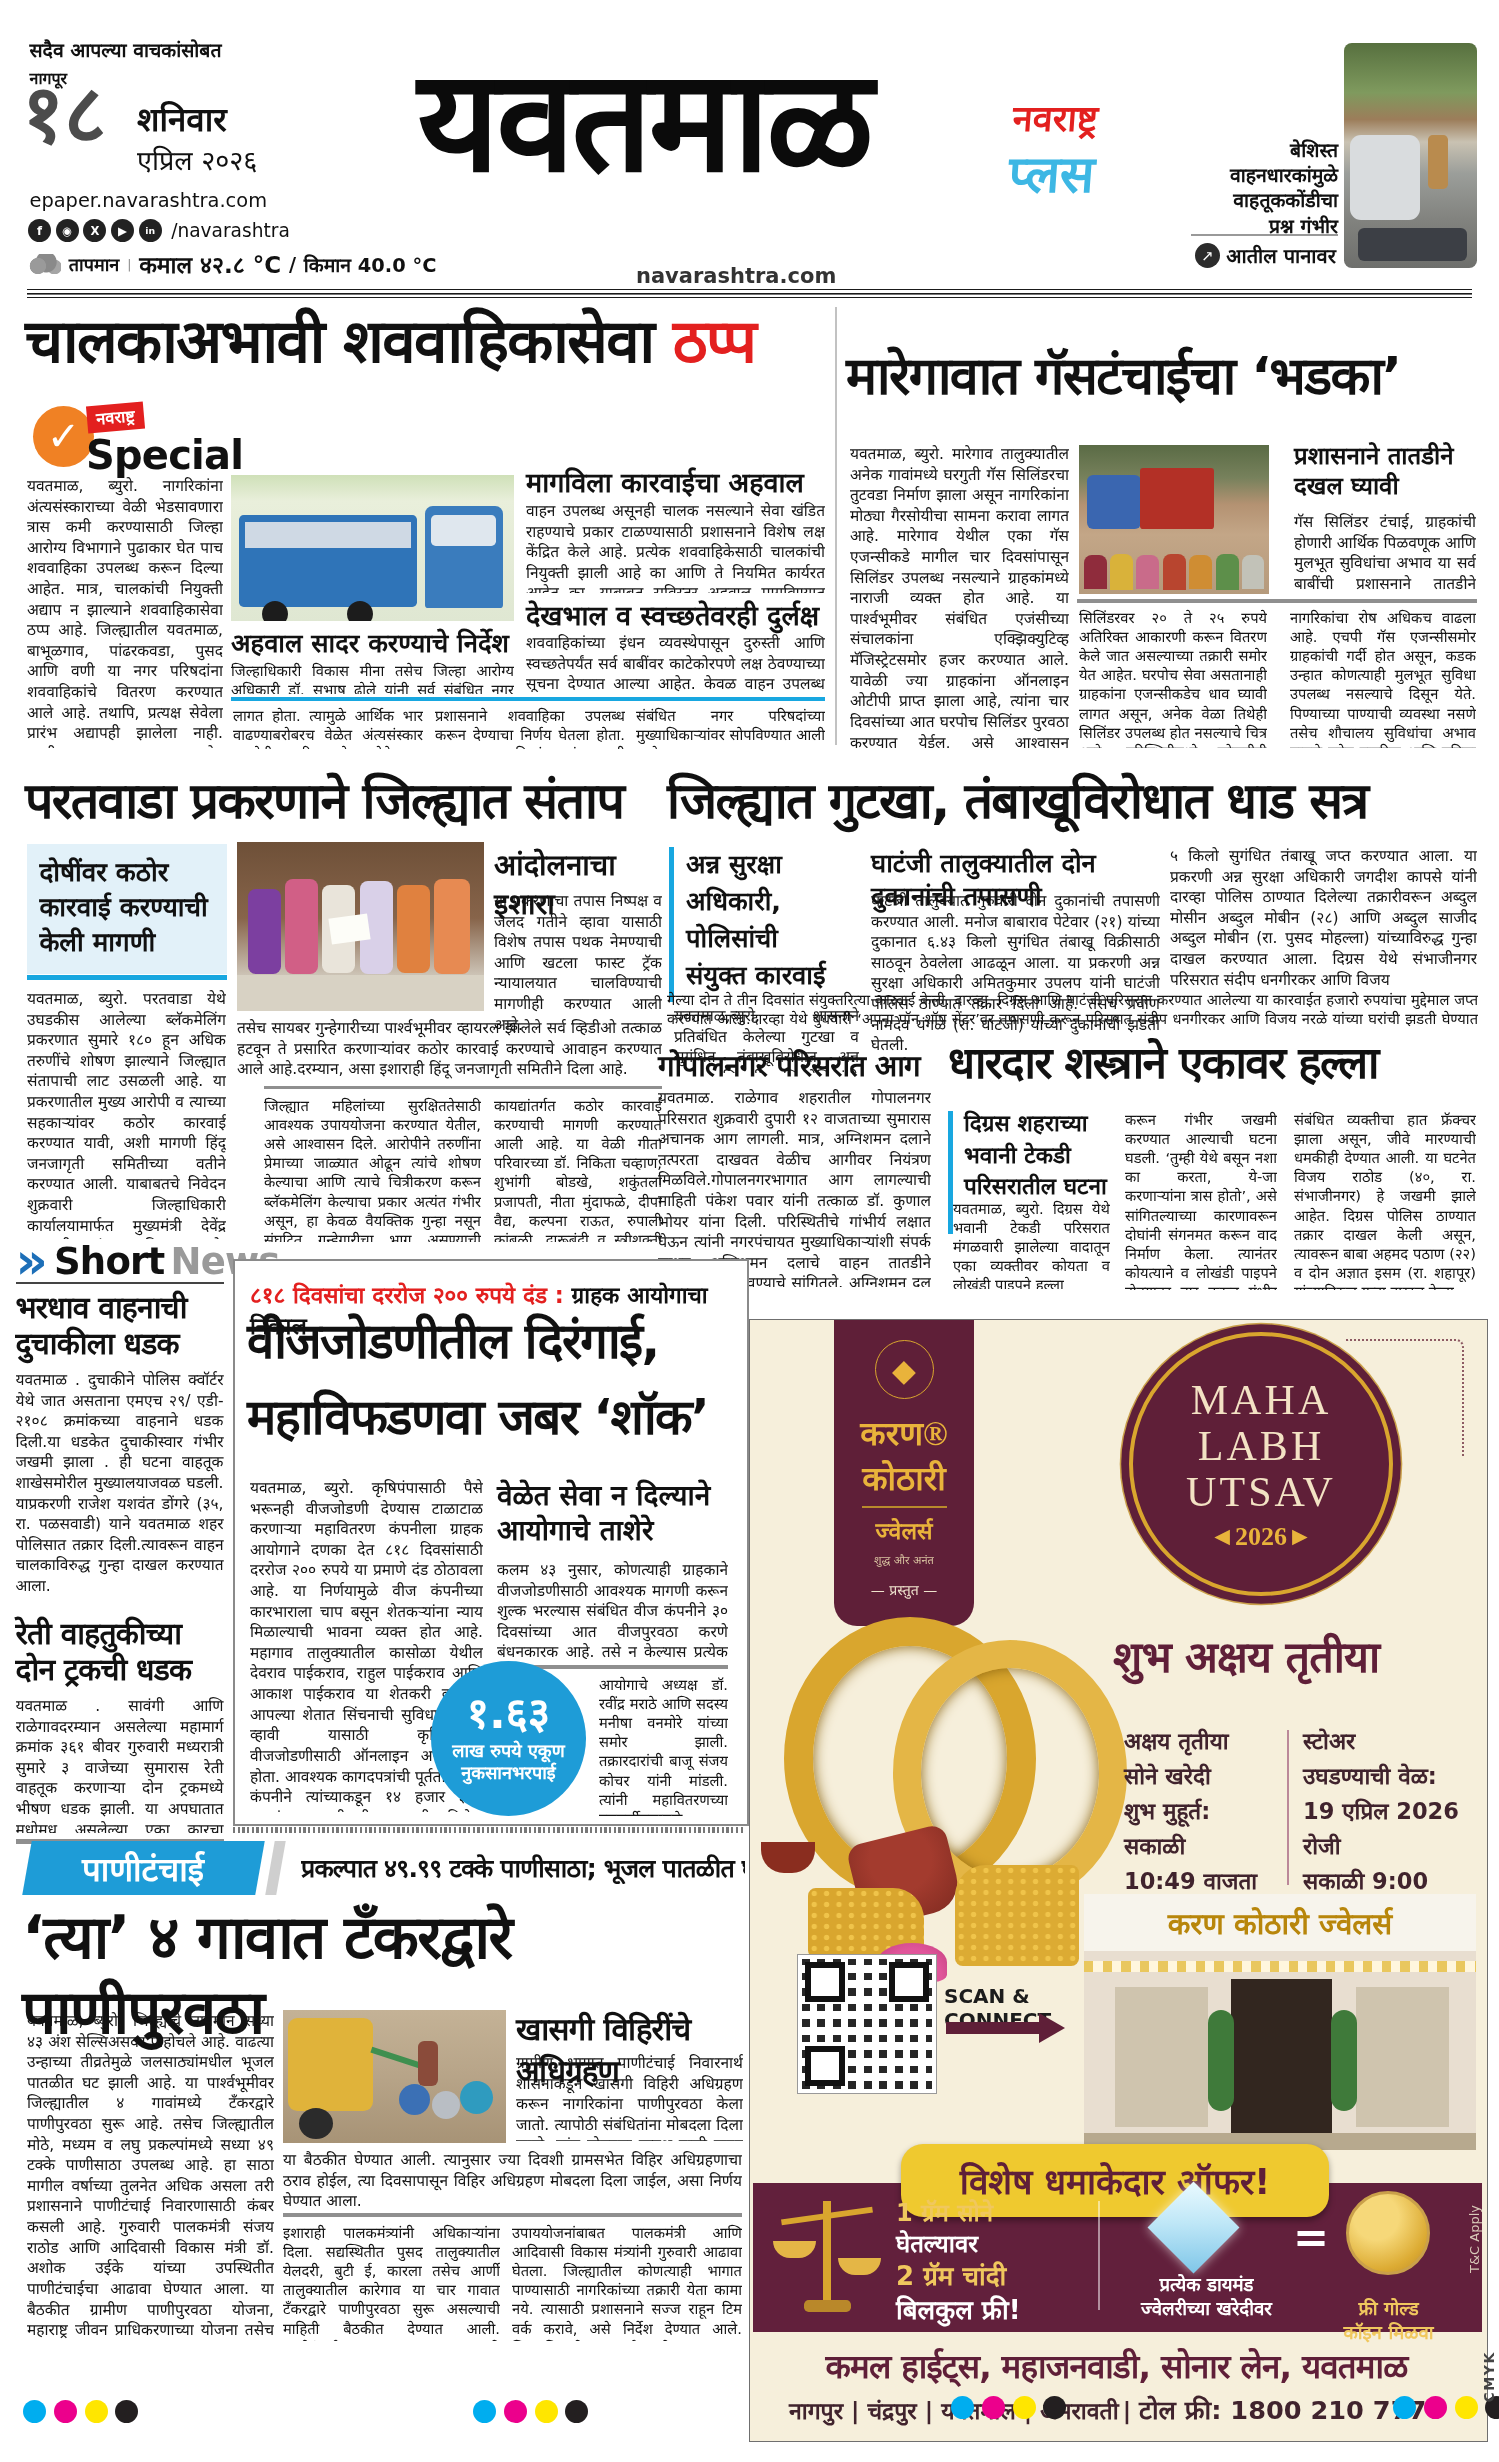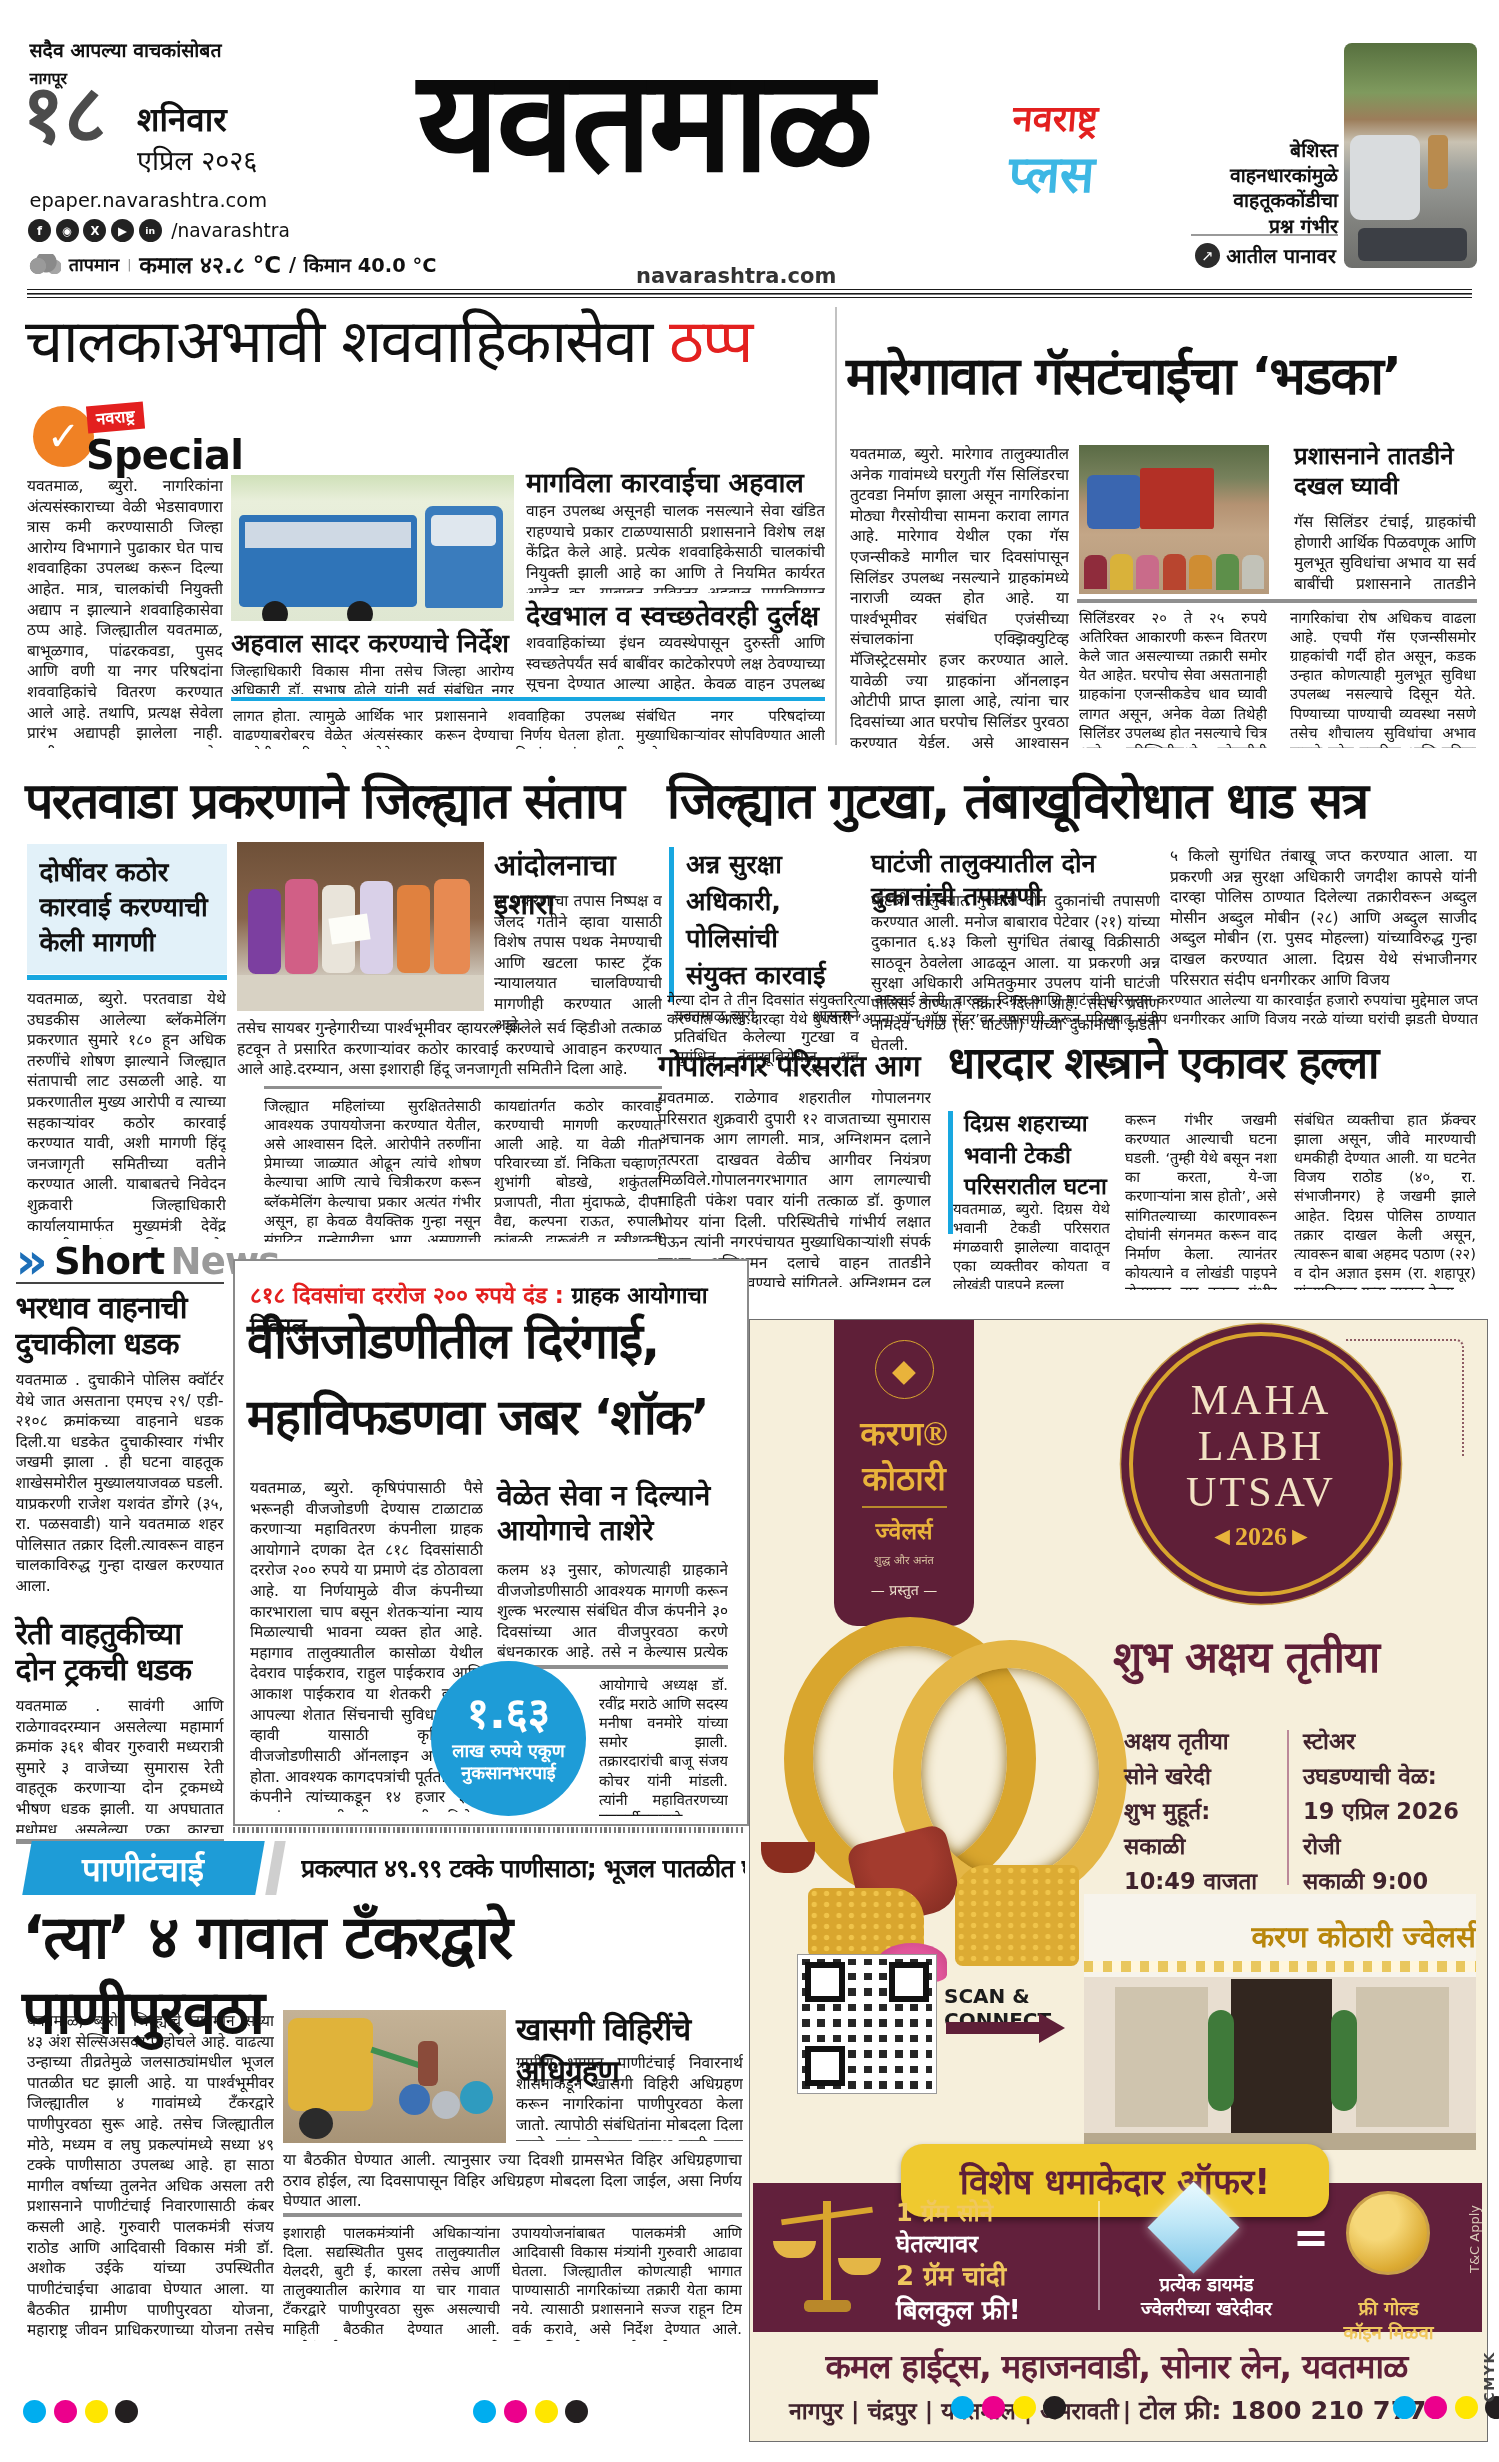--- a/index.html
+++ b/index.html
@@ -63,21 +63,21 @@
     <span class="bold" style="font-size:20px">आतील पानावर</span>
   </div>
   <div class="photo" style="left:1344px;top:43px;width:133px;height:225px;border-radius:7.8px;background:linear-gradient(180deg,#57703f 0%,#7f9a5e 22%,#9c7d5a 34%,#c9c2b2 44%,#9b9e9a 58%,#82837f 78%,#6e6f6c 100%)">
     <div class="abs" style="left:6.2px;top:92px;width:70px;height:85px;background:#d9dcde;border-radius:11px"></div>
     <div class="abs" style="left:84px;top:92px;width:20px;height:54px;background:#b98b4e;border-radius:4.7px"></div>
     <div class="abs" style="left:14px;top:185px;width:109px;height:33px;background:#3c3f45;border-radius:6.2px"></div>
   </div>
   <div class="abs bold" style="left:636px;top:264px;font-size:21px;color:#333">navarashtra.com</div>
   <div class="abs rule3" style="left:27px;top:289px;width:1445px"></div>
 
-  <div class="abs" style="left:25px;top:304px;width:803px;font-size:60px;font-weight:400;letter-spacing:-1.6px;line-height:1.25">
+  <div class="abs" style="left:25px;top:304px;width:803px;font-size:60px;font-weight:700;letter-spacing:-1.6px;line-height:1.25">
     <span>चालकाअभावी शववाहिकासेवा </span><span style="color:#e3201f">ठप्प</span>
   </div>
   <div class="abs" style="left:33px;top:404px;width:186px;height:70px">
     <div class="abs" style="left:0;top:1.6px;width:61px;height:61px;border-radius:50%;background:#f08124;color:#fff;display:flex;align-items:center;justify-content:center;font-size:40px;font-weight:bold">✓</div>
     <div class="abs bold" style="left:54px;top:0;background:#e3201f;color:#fff;font-size:16.3px;padding:2.3px 9.3px;transform:rotate(-5deg)">नवराष्ट्र</div>
     <div class="abs bold" style="left:53px;top:28px;font-size:40px;letter-spacing:-0.8px">Special</div>
   </div>
   <div class="abs just clip body-t" style="left:27px;top:476px;width:196px;height:272px">यवतमाळ, ब्युरो.  नागरिकांना अंत्यसंस्काराच्या वेळी भेडसावणारा त्रास कमी करण्यासाठी जिल्हा आरोग्य विभागाने पुढाकार घेत पाच शववाहिका उपलब्ध करून दिल्या आहेत. मात्र, चालकांची नियुक्ती अद्याप न झाल्याने शववाहिकासेवा ठप्प आहे. जिल्ह्यातील यवतमाळ, बाभूळगाव, पांढरकवडा, पुसद आणि वणी या नगर परिषदांना शववाहिकांचे वितरण करण्यात आले आहे. तथापि, प्रत्यक्ष सेवेला प्रारंभ अद्यापही झालेला नाही. शहरी भागात मृतदेह स्मशानभूमीपर्यंत नेण्यासाठी पुरेशा साधनांची कमतरता असल्याने नागरिकांना अनेकदा खासगी वाहनांचा आधार घ्यावा</div>
   <div class="photo" style="left:231px;top:475px;width:283px;height:146px;background:linear-gradient(180deg,#cfe0b8 0%,#e9efdb 18%,#dfe7d2 100%)">
     <div class="abs" style="left:7.8px;top:40px;width:178px;height:92px;background:#2f74b8;border-radius:4.7px"></div>
@@ -271,21 +271,21 @@
     <div class="abs" style="left:48px;top:635px;width:130px;height:130px;background:repeating-linear-gradient(0deg,#141414 0 7.8px,#fff 7.8px 15.5px),repeating-linear-gradient(90deg,#141414 0 7.8px,#fff 7.8px 15.5px);background-blend-mode:screen;border:4.7px solid #fff;outline:0.8px solid #999">
       <div class="abs" style="left:3.1px;top:3.1px;width:28px;height:28px;border:6.2px solid #111;background:#fff"></div>
       <div class="abs" style="right:3.1px;top:3.1px;width:28px;height:28px;border:6.2px solid #111;background:#fff"></div>
       <div class="abs" style="left:3.1px;bottom:3.1px;width:28px;height:28px;border:6.2px solid #111;background:#fff"></div>
     </div>
     <div class="abs bold" style="left:194px;top:664px;width:147px;font-size:20px;color:#1c1c1c">SCAN &amp; CONNECT</div>
     <div class="abs" style="left:196px;top:702px;width:93px;height:12.4px;background:#5f1f38"></div>
     <div class="abs" style="left:289px;top:693px;width:0;height:0;border-left:26px solid #5f1f38;border-top:15.5px solid transparent;border-bottom:15.5px solid transparent"></div>
 
     <div class="photo" style="left:334px;top:574px;width:392px;height:256px;background:#e8ded0">
-      <div class="abs" style="left:0;top:0;width:100%;height:83px;background:#f7f4ec;display:flex;align-items:center;justify-content:flex-end">
+      <div class="abs" style="left:0;top:0;width:100%;height:57px;background:#f7f4ec;display:flex;align-items:center;justify-content:center">
         <span class="bold" style="font-size:29.5px;color:#b8860b">करण कोठारी ज्वेलर्स</span>
       </div>
       <div class="abs" style="left:0;top:67px;width:100%;height:11px;background:repeating-linear-gradient(90deg,#e9c75e 0 9.3px,#fff6dd 9.3px 18.6px)"></div>
       <div class="abs" style="left:31px;top:93px;width:93px;height:140px;background:#cfc4ae"></div>
       <div class="abs" style="left:147px;top:85px;width:101px;height:155px;background:#32261f"></div>
       <div class="abs" style="left:272px;top:93px;width:93px;height:140px;background:#cfc4ae"></div>
       <div class="abs" style="left:124px;top:116px;width:26px;height:101px;background:#3f7a3a;border-radius:14px"></div>
       <div class="abs" style="left:247px;top:116px;width:26px;height:101px;background:#3f7a3a;border-radius:14px"></div>
       <div class="abs" style="left:0;bottom:0;width:100%;height:17px;background:#b7a98e"></div>
     </div>

